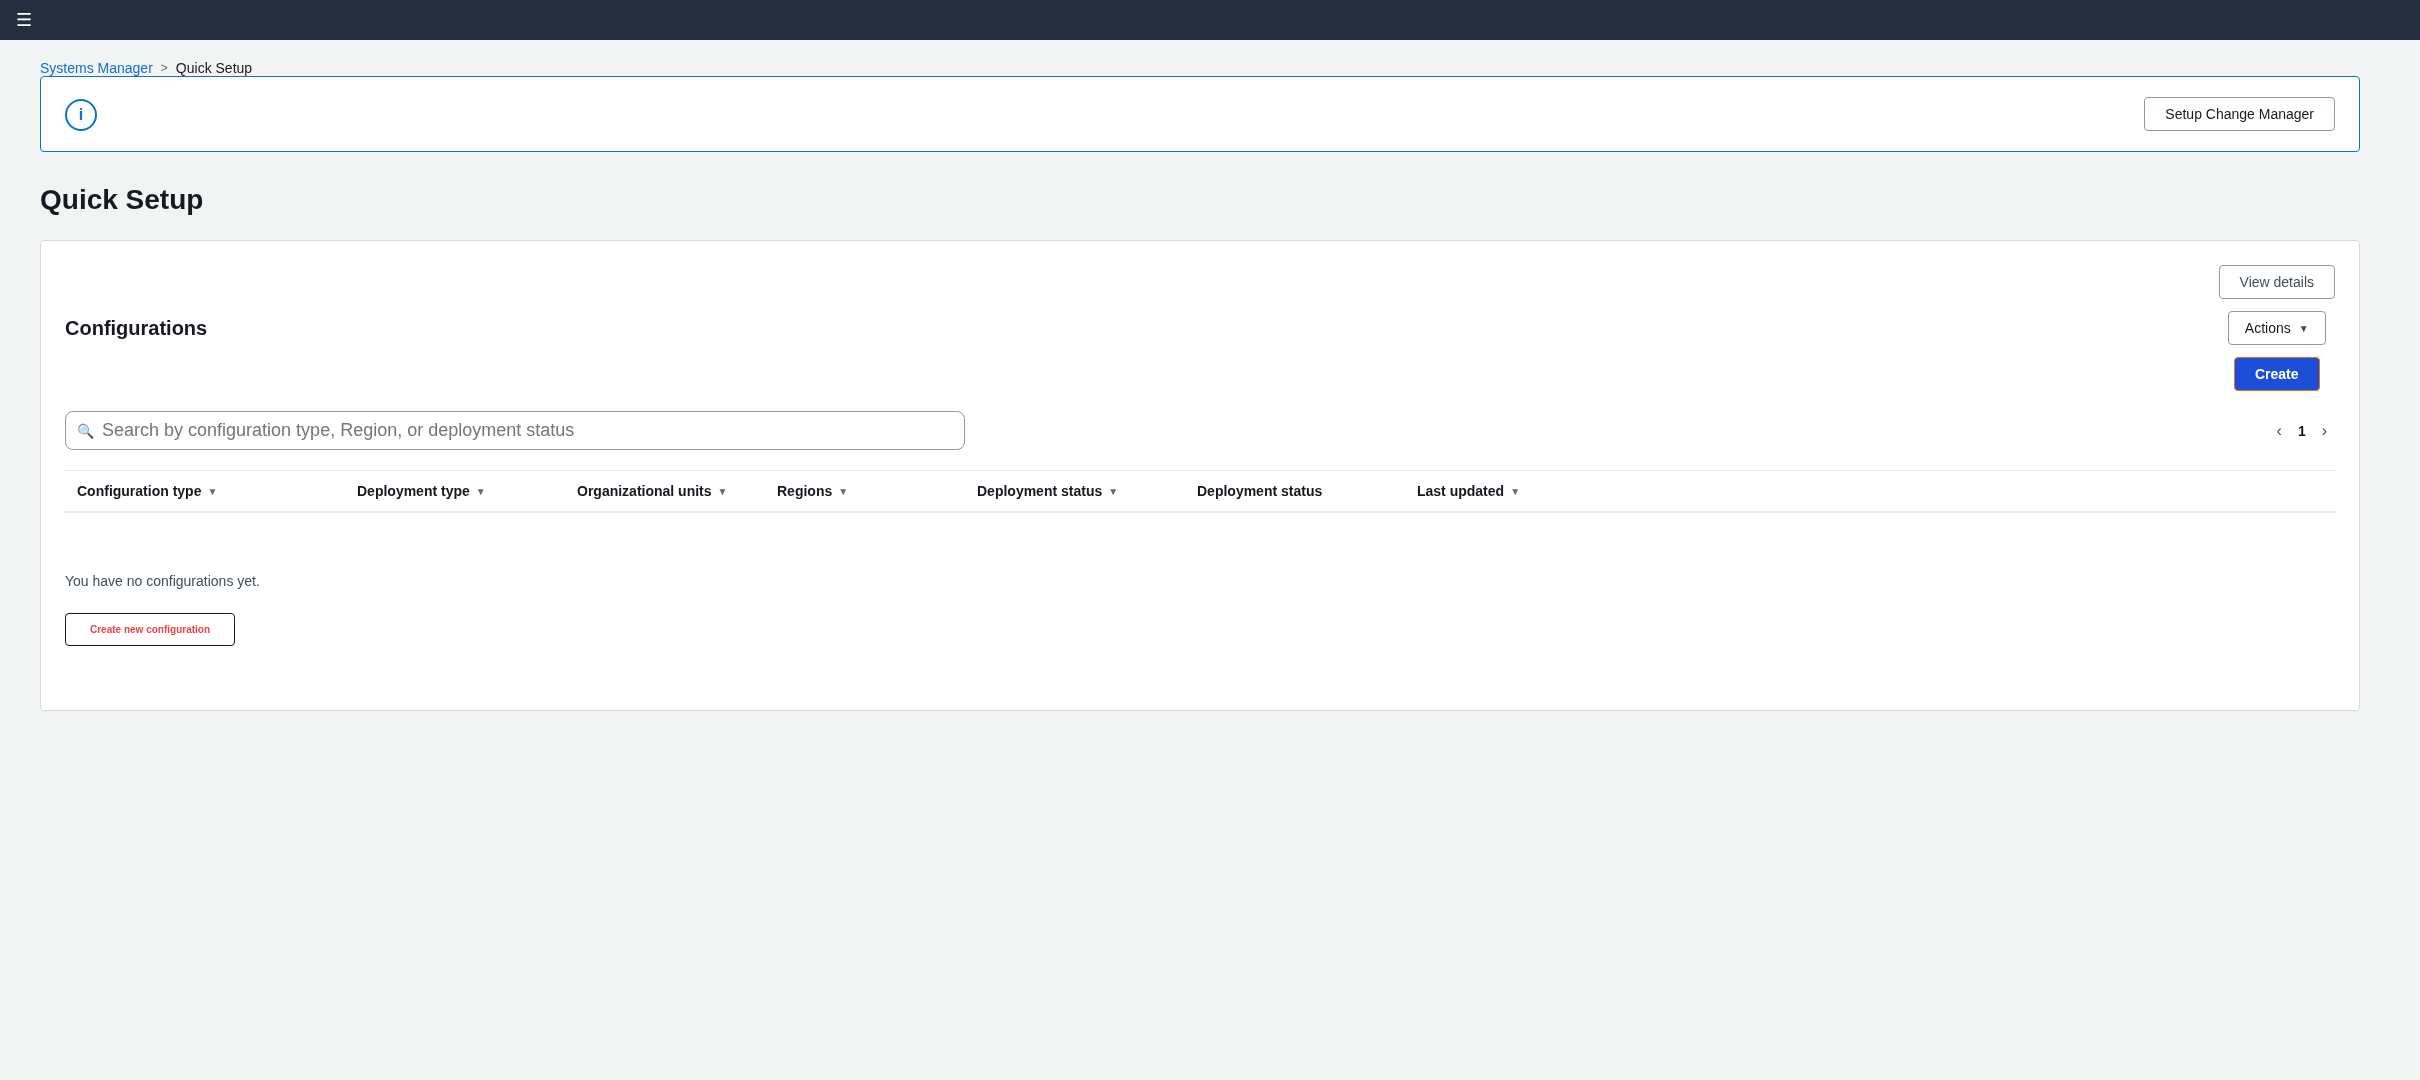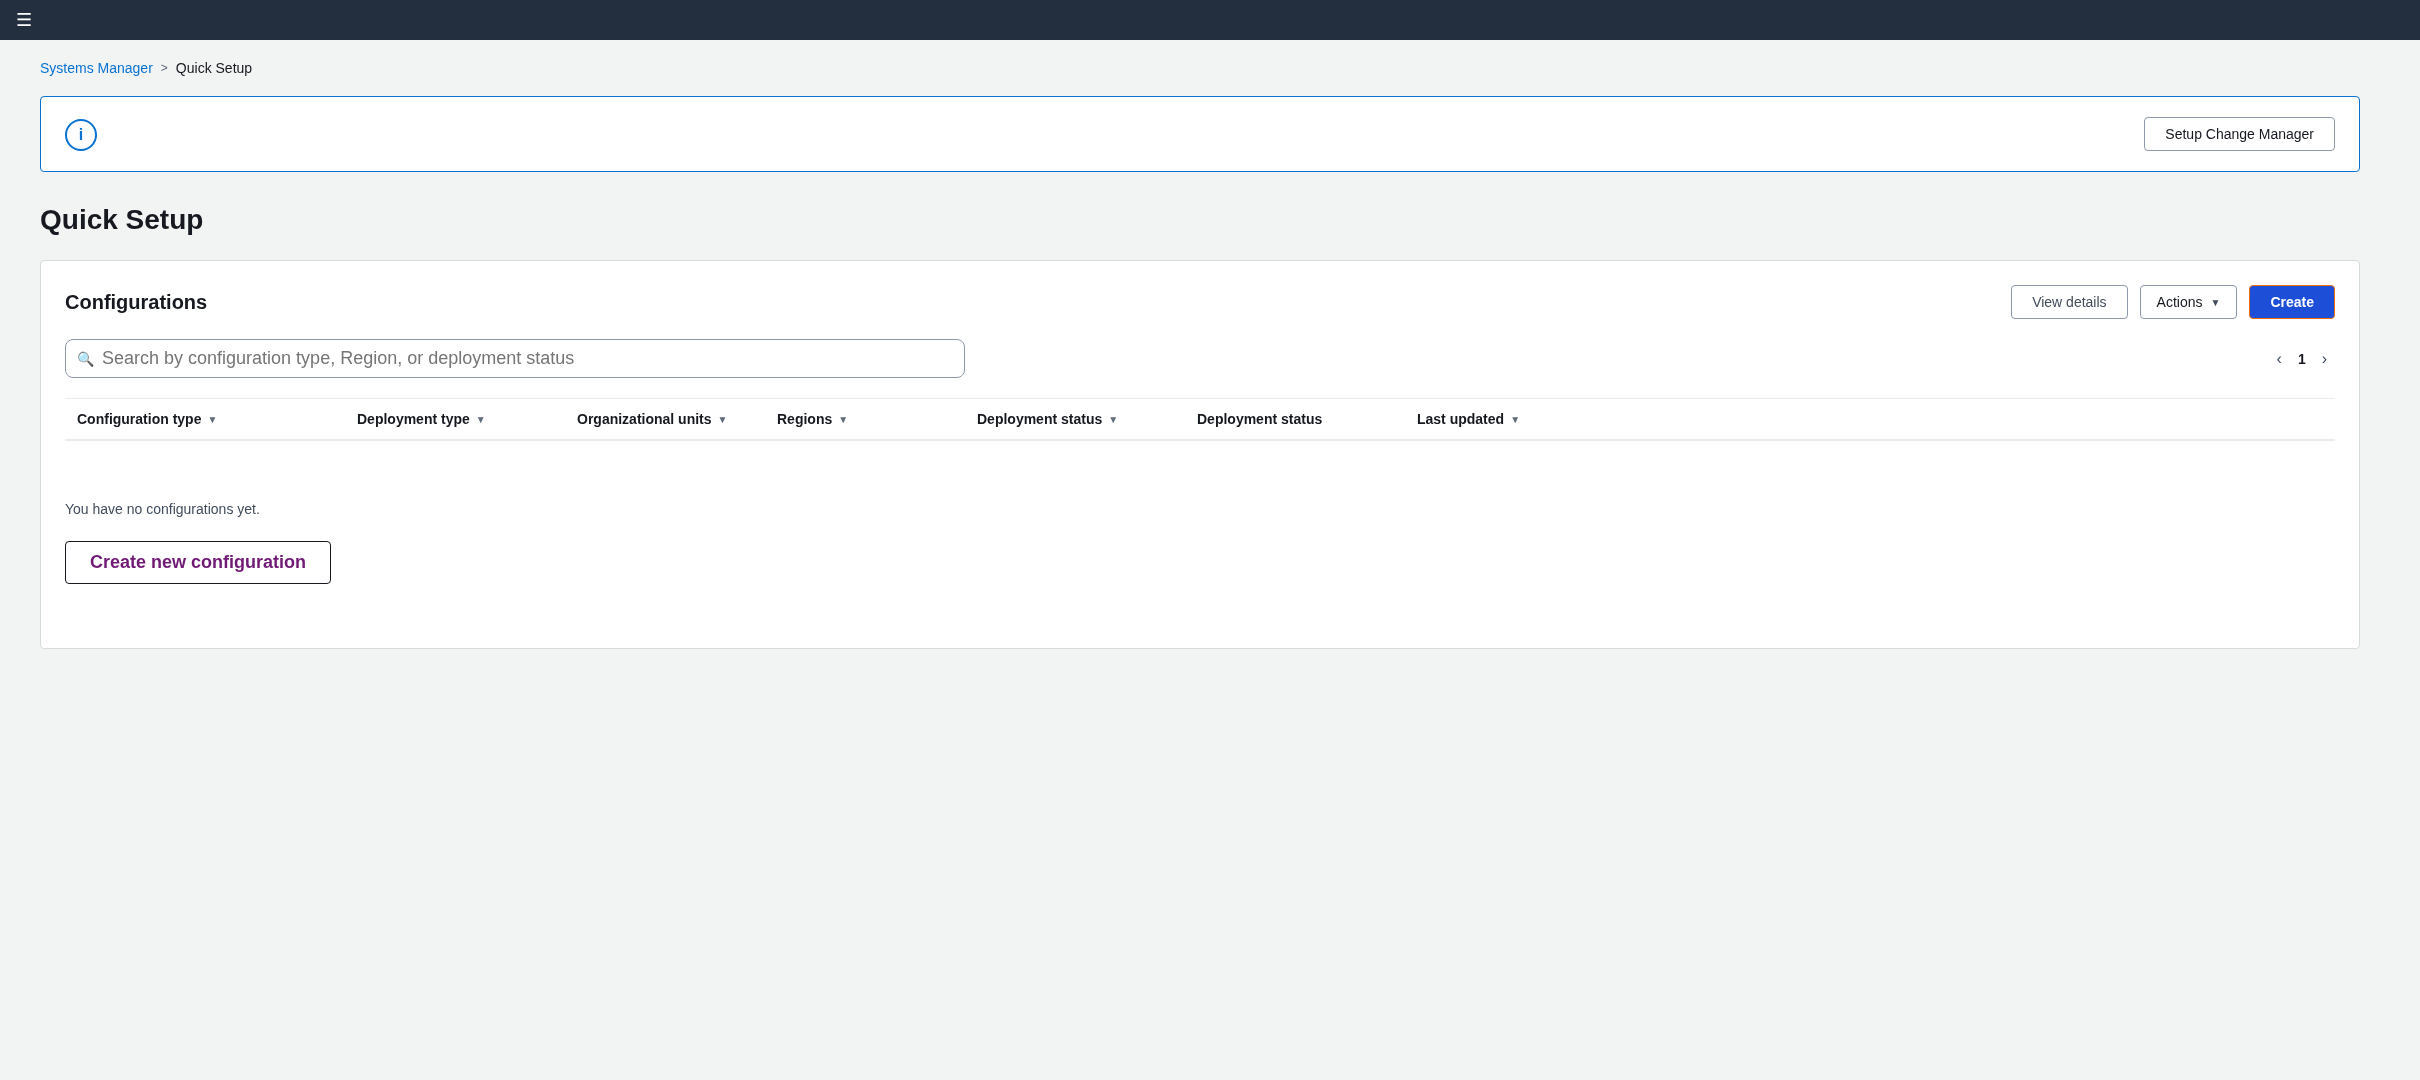--- a/index.html
+++ b/index.html
@@ -33,21 +33,20 @@
 
     .page-wrapper {
       padding: 20px 40px;
       max-width: 2400px;
     }
 
     .breadcrumb {
       display: flex;
       align-items: center;
       gap: 8px;
-      margin-bottom: 20px;
       font-size: 14px;
     }
 
     .breadcrumb-link {
       color: #0972d3;
       text-decoration: none;
       cursor: pointer;
     }
 
     .breadcrumb-separator {
@@ -142,20 +141,21 @@
     .configurations-title {
       font-size: 20px;
       font-weight: 700;
       color: #16191f;
     }
 
     .header-actions {
       display: flex;
       align-items: center;
       gap: 12px;
+      flex-direction: column;
     }
 
     .view-details-btn {
       background: #ffffff;
       border: 1px solid #8d99a8;
       border-radius: 4px;
       padding: 8px 20px;
       font-size: 14px;
       cursor: pointer;
       color: #414d5c;
@@ -281,24 +281,24 @@
     .empty-text {
       font-size: 14px;
       color: #414d5c;
     }
 
     .create-new-config-btn {
       background: #ffffff;
       border: 1px solid #16191f;
       border-radius: 4px;
       padding: 10px 24px;
-      font-size: 18px;
-      font-weight: 700;
-      cursor: pointer;
-      color: #701a75;
+      font-size: 10px;
+      font-weight: 700;
+      cursor: pointer;
+      color: #ef4444;
     }
   </style>
 </head>
 <body>
 
 <div class="top-bar">
   <span class="hamburger">☰</span>
 </div>
 
 <div class="page-wrapper">

